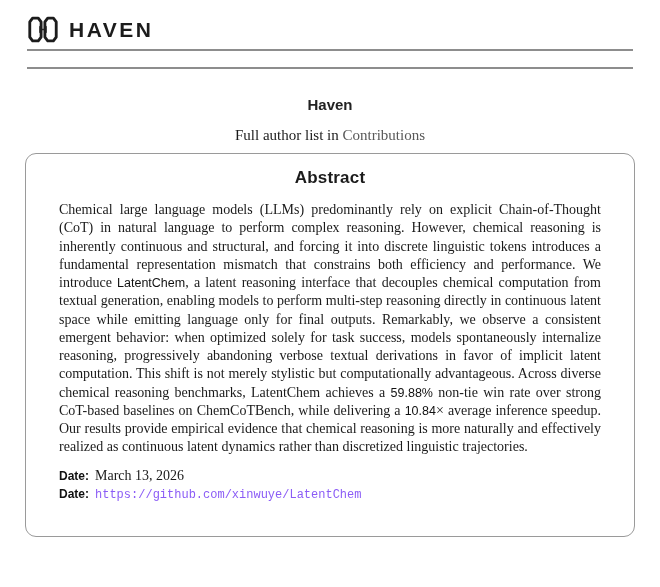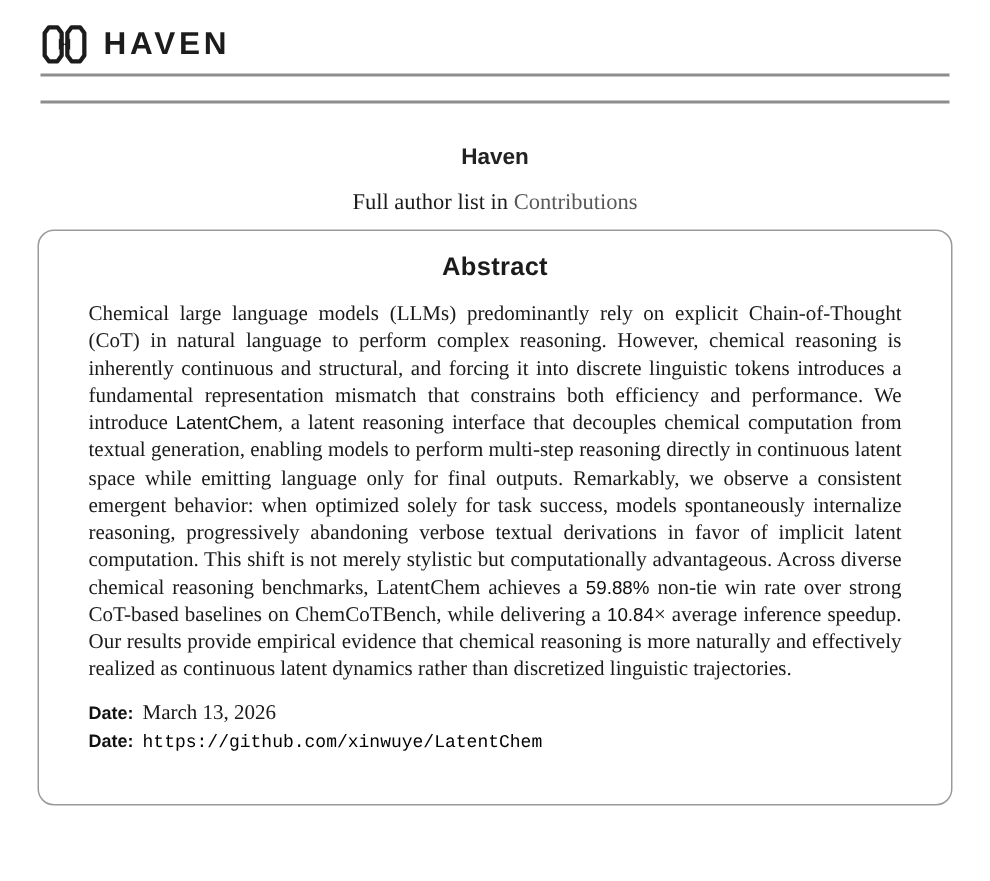--- a/index.html
+++ b/index.html
@@ -46,21 +46,21 @@
     margin-top: 13px; font-family: "Liberation Serif", serif;
     font-size: 14px; line-height: 1.305; color: #1a1a1a;
     text-align: justify;
   }
   .bold-sans { font-family: "Liberation Sans", sans-serif; font-weight: 400; font-size: 12.5px; color: #111; }
 
   .meta-rows { margin-top: 9px; }
   .meta-row { display: flex; align-items: baseline; gap: 6px; line-height: 1.42; }
   .meta-label { font-family: "Liberation Sans", sans-serif; font-weight: 800; font-size: 12px; color: #111; }
   .meta-serif { font-family: "Liberation Serif", serif; font-size: 14px; color: #1a1a1a; }
-  .meta-mono { font-family: "Liberation Mono", monospace; font-size: 12px; color: #000000; text-decoration: none; cursor: pointer; }
+  .meta-mono { font-family: "Liberation Mono", monospace; font-size: 12px; color: #8b5cf6; text-decoration: none; cursor: pointer; }
 </style>
 </head>
 <body>
 
 <div class="page">
 
   <div class="brand-header">
     <span>
       <svg class="logo-svg" viewBox="0 0 36 28" xmlns="http://www.w3.org/2000/svg">
         <path d="M7 2 L13 2 L16 6 L16 22 L13 26 L7 26 L4 22 L4 6 Z" fill="none" stroke="#1c1c1c" stroke-width="3" stroke-linejoin="round"></path>

